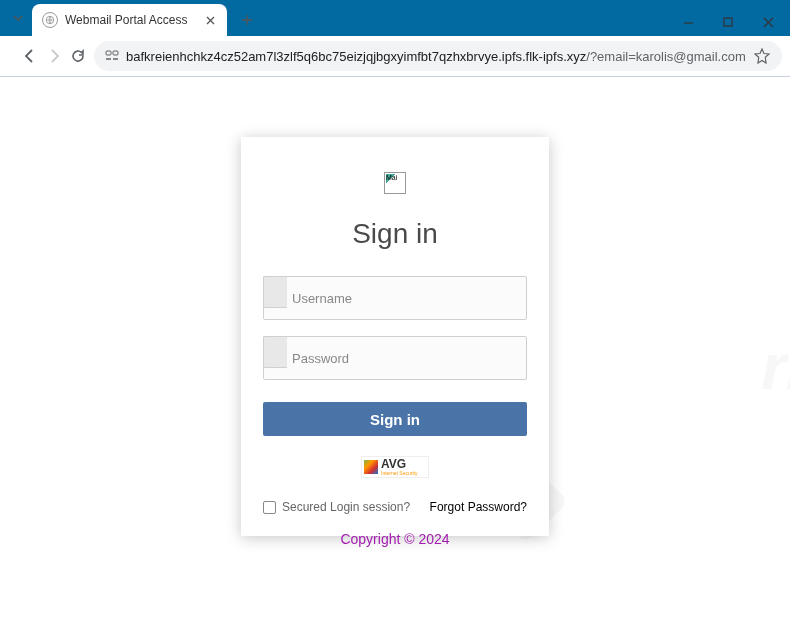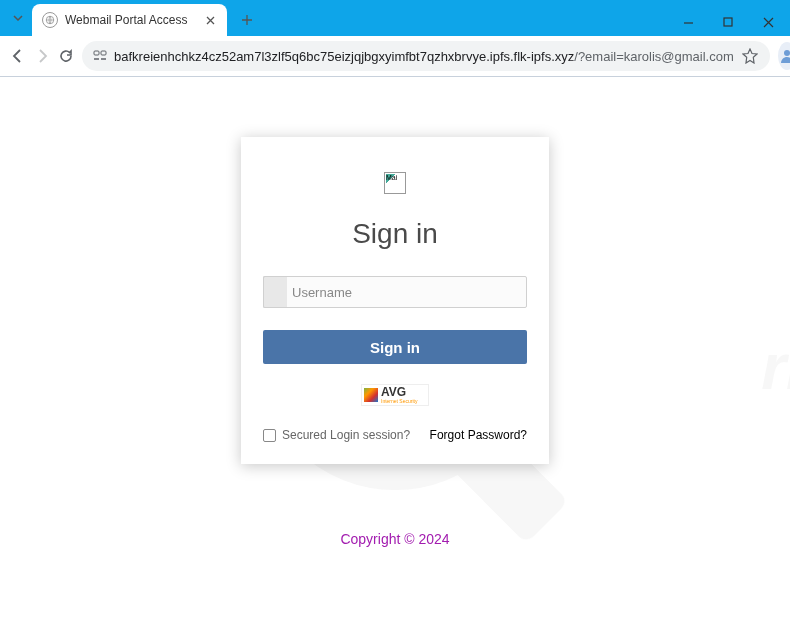--- a/index.html
+++ b/index.html
@@ -1,31 +1,31 @@
 <!DOCTYPE html>
 <html><head>
   <meta charset="utf-8">
   <style>
     * { margin: 0; padding: 0; box-sizing: border-box; }
     body { font-family: Arial, sans-serif; background: #fff; width: 790px; height: 621px; overflow: hidden; position: relative; }
     
     
-    .browser-top { background: #0ea5e9; border-bottom: 1px solid #c8d1dc; }
+    .browser-top { background: #0369a1; border-bottom: 1px solid #c8d1dc; }
     .tab-bar { display: flex; align-items: center; height: 36px; padding: 4px 8px 0 32px; position: relative; }
     .tab-dropdown { position: absolute; left: 12px; top: 12px; width: 12px; height: 12px; display: flex; align-items: center; justify-content: center; cursor: pointer; }
     .tab { background: #fff; border-radius: 8px 8px 0 0; display: flex; align-items: center; padding: 6px 10px; width: 195px; height: 32px; gap: 7px; }
     .favicon { width: 16px; height: 16px; border: 1px solid #999; border-radius: 50%; display: flex; align-items: center; justify-content: center; }
     .favicon svg { width: 10px; height: 10px; }
     .tab-title { font-size: 12px; color: #333; flex: 1; white-space: nowrap; overflow: hidden; }
     .tab-close { width: 14px; height: 14px; display: flex; align-items: center; justify-content: center; cursor: pointer; }
     .new-tab { width: 28px; height: 28px; display: flex; align-items: center; justify-content: center; cursor: pointer; margin-left: 6px; }
     .window-controls { position: absolute; right: 8px; top: 8px; display: flex; gap: 12px; }
     .window-btn { width: 28px; height: 28px; display: flex; align-items: center; justify-content: center; cursor: pointer; }
     
-    .toolbar { background: #fff; display: flex; align-items: center; height: 40px; padding: 0 10px; gap: 8px; }
+    .toolbar { background: #fff; display: flex; align-items: center; height: 40px; padding: 0 22px; gap: 8px; }
     .nav-btn { width: 28px; height: 28px; display: flex; align-items: center; justify-content: center; cursor: pointer; border-radius: 14px; }
     .nav-btn.disabled { opacity: 0.35; cursor: default; }
     .address-bar { flex: 1; background: #f1f3f4; border-radius: 16px; height: 30px; display: flex; align-items: center; padding: 0 10px; gap: 6px; }
     .site-info { width: 16px; height: 16px; display: flex; align-items: center; justify-content: center; }
     .url-text { font-size: 13px; color: #5f6368; flex: 1; white-space: nowrap; overflow: hidden; }
     .url-main { color: #202124; }
     .star-btn { width: 20px; height: 20px; display: flex; align-items: center; justify-content: center; cursor: pointer; }
     .profile-btn { width: 28px; height: 28px; border-radius: 50%; display: flex; align-items: center; justify-content: center; cursor: pointer; background: #e8eef7; }
     
     
@@ -33,21 +33,21 @@
     .watermark { position: absolute; top: 50%; left: 50%; transform: translate(-50%, -50%); opacity: 0.08; pointer-events: none; }
     .wm-shape { width: 280px; height: 280px; border: 40px solid #999; border-radius: 50%; position: relative; }
     .wm-handle { position: absolute; width: 60px; height: 120px; background: #999; bottom: -90px; right: -40px; transform: rotate(-45deg); border-radius: 10px; }
     .wm-text { position: absolute; right: -340px; top: 120px; font-size: 64px; font-style: italic; color: #999; font-weight: bold;}
     
     .login-card { position: absolute; left: 50%; transform: translateX(-50%); top: 60px; width: 308px; background: #fff; box-shadow: 0 2px 14px rgba(0,0,0,0.22); padding: 35px 22px 22px; }
     .broken-img { width: 22px; height: 22px; margin: 0 auto 24px; border: 1px solid #999; padding: 1px; display: flex; align-items: flex-start; justify-content: flex-start; }
     .broken-img-inner { width: 12px; height: 12px; background: linear-gradient(135deg, #4a9 40%, #fff 40%); font-size: 7px; overflow: hidden; }
     .signin-title { text-align: center; font-size: 28px; font-weight: 300; color: #4a4a4a; margin-bottom: 26px; }
     .form-group { position: relative; margin-bottom: 16px; }
-    .input-field { width: 100%; height: 32px; border: 1px solid #d0d0d0; background: #fbfbfb; padding: 0 10px 0 28px; font-size: 13px; color: #555; border-radius: 2px; }
+    .input-field { width: 100%; height: 44px; border: 1px solid #d0d0d0; background: #fbfbfb; padding: 0 10px 0 28px; font-size: 13px; color: #555; border-radius: 2px; }
     .input-field::placeholder { color: #888; }
     .input-icon { position: absolute; left: 0; top: 0; width: 24px; height: 32px; background: #e8e8e8; border: 1px solid #d0d0d0; border-right: none; border-radius: 2px 0 0 2px; }
     .signin-btn { width: 100%; height: 34px; background: #4a74a8; color: #fff; border: none; font-size: 15px; font-weight: 600; cursor: pointer; border-radius: 2px; margin-top: 6px; margin-bottom: 20px; }
     .avg-badge { width: 68px; height: 22px; background: #fff; border: 1px solid #eee; margin: 0 auto 22px; display: flex; align-items: center; padding: 2px; font-size: 5px; }
     .avg-sq { width: 14px; height: 14px; background: linear-gradient(135deg, #7cb342, #ff9800, #d32f2f, #1976d2); margin-right: 3px; }
     .avg-text { line-height: 1.1; }
     .avg-brand { font-weight: bold; font-size: 12px; color: #333; }
     .avg-sub { font-size: 5px; color: #ff9800; }
     .card-footer { display: flex; justify-content: space-between; align-items: center; font-size: 12px; }
     .checkbox-group { display: flex; align-items: flex-end; gap: 6px; color: #666; }
@@ -159,20 +159,24 @@
     <div class="broken-img">
       <div class="broken-img-inner">Mai</div>
     </div>
     <h1 class="signin-title">Sign in</h1>
     
     <div class="form-group">
       <div class="input-icon"></div>
       <input class="input-field" type="text" placeholder="Username" style="">
     </div>
     
+    <div class="form-group">
+      <div class="input-icon"></div>
+      <input class="input-field" type="password" placeholder="Password" style="">
+    </div>
     
     <button class="signin-btn">Sign in</button>
     
     <div class="avg-badge">
       <div class="avg-sq"></div>
       <div class="avg-text">
         <div class="avg-brand">AVG</div>
         <div class="avg-sub">Internet Security</div>
       </div>
     </div>

